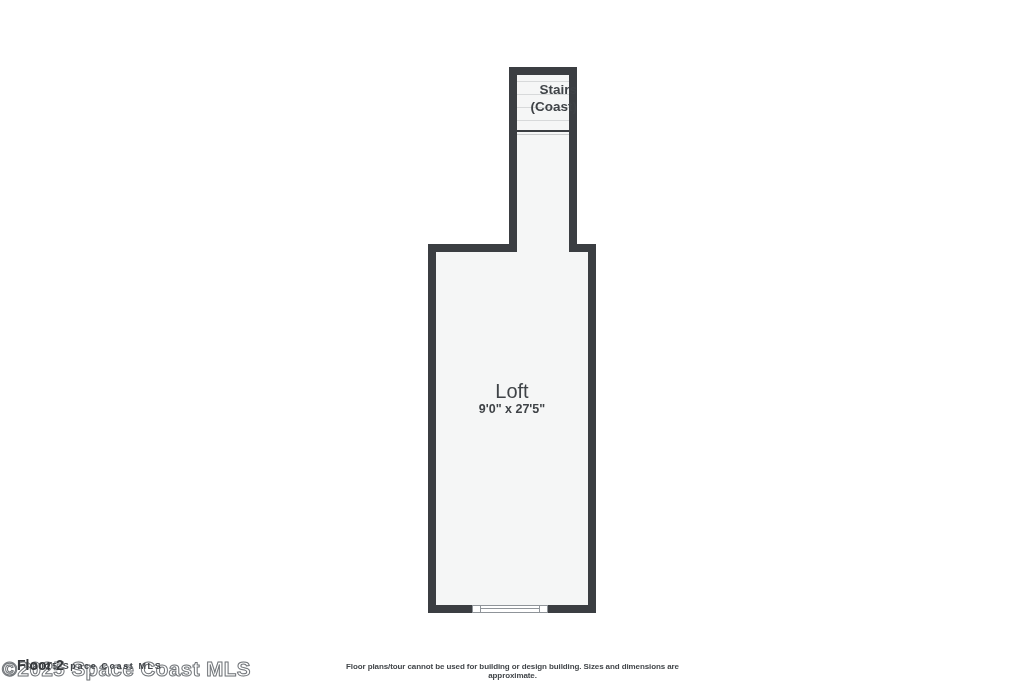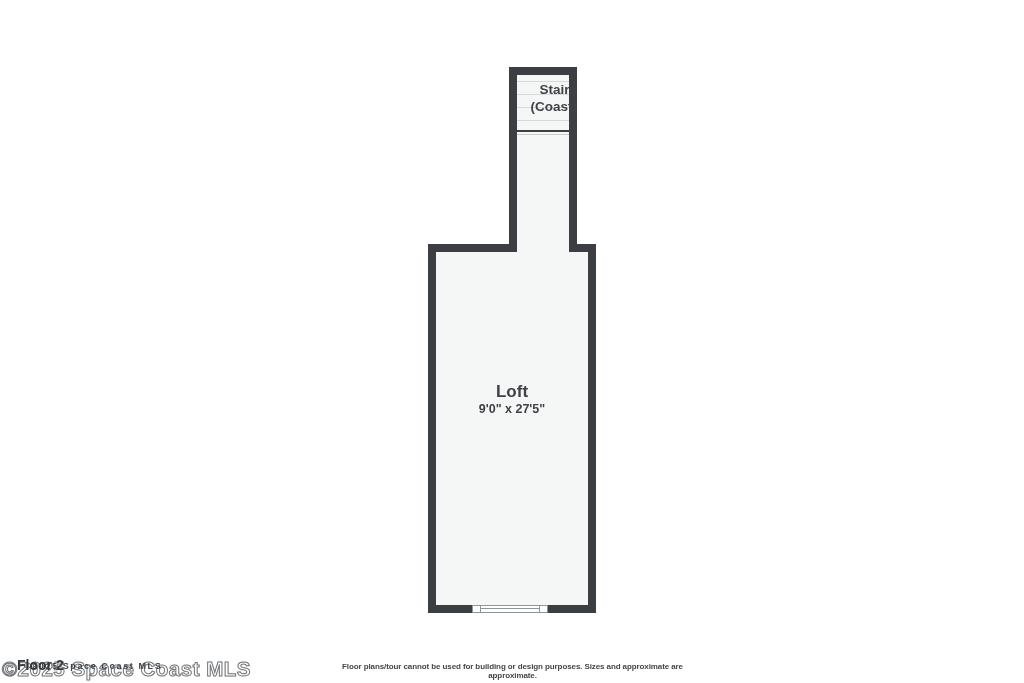--- a/index.html
+++ b/index.html
@@ -12,21 +12,21 @@
   .tread{position:absolute;left:517px;width:52px;height:1px;background:#d7d9da;}
   .landing-dark{position:absolute;left:517px;width:52px;height:2px;background:#3b3e42;}
   .landing-light{position:absolute;left:517px;width:52px;height:1px;background:#c9cbcc;}
   .stairs-label{
     position:absolute;left:509px;top:81px;width:68px;text-align:right;
     font-size:13.5px;font-weight:bold;color:#3f4347;line-height:17px;
   }
   .loft-label{
     position:absolute;left:436px;top:382px;width:152px;text-align:center;color:#3f4347;
   }
-  .loft-name{font-size:17px;font-weight:bold;line-height:19px;}
+  .loft-name{font-size:20px;font-weight:normal;line-height:19px;}
   .loft-dims{font-size:12.5px;font-weight:bold;line-height:16px;}
   .window{
     position:absolute;left:472px;top:605px;width:76px;height:8px;
     display:flex;box-sizing:border-box;background:#ffffff;border:1px solid #8f9499;
   }
   .jamb{width:8px;height:100%;box-sizing:border-box;background:#fff;}
   .jamb.left{border-right:1px solid #8f9499;}
   .jamb.right{border-left:1px solid #8f9499;}
   .pane{flex:1;position:relative;background:#fff;}
   .pane-mid{position:absolute;left:0;right:0;top:50%;height:1px;margin-top:-1px;background:#8f9499;}
@@ -96,15 +96,15 @@
 
   </div>
 
   <div class="watermark">
     <div class="wm-outline">©2025 Space Coast MLS</div>
     <div class="wm-overlay">©2025 Space Coast MLS</div>
   </div>
 
   <div class="floor-label">Floor 2</div>
 
-  <div class="disclaimer">Floor plans/tour cannot be used for building or design purposes. Sizes and approximate are approximate.</div>
+  <div class="disclaimer">Floor plans/tour cannot be used for building or design building. Sizes and dimensions are approximate.</div>
 
 </div>
 
 </body></html>

